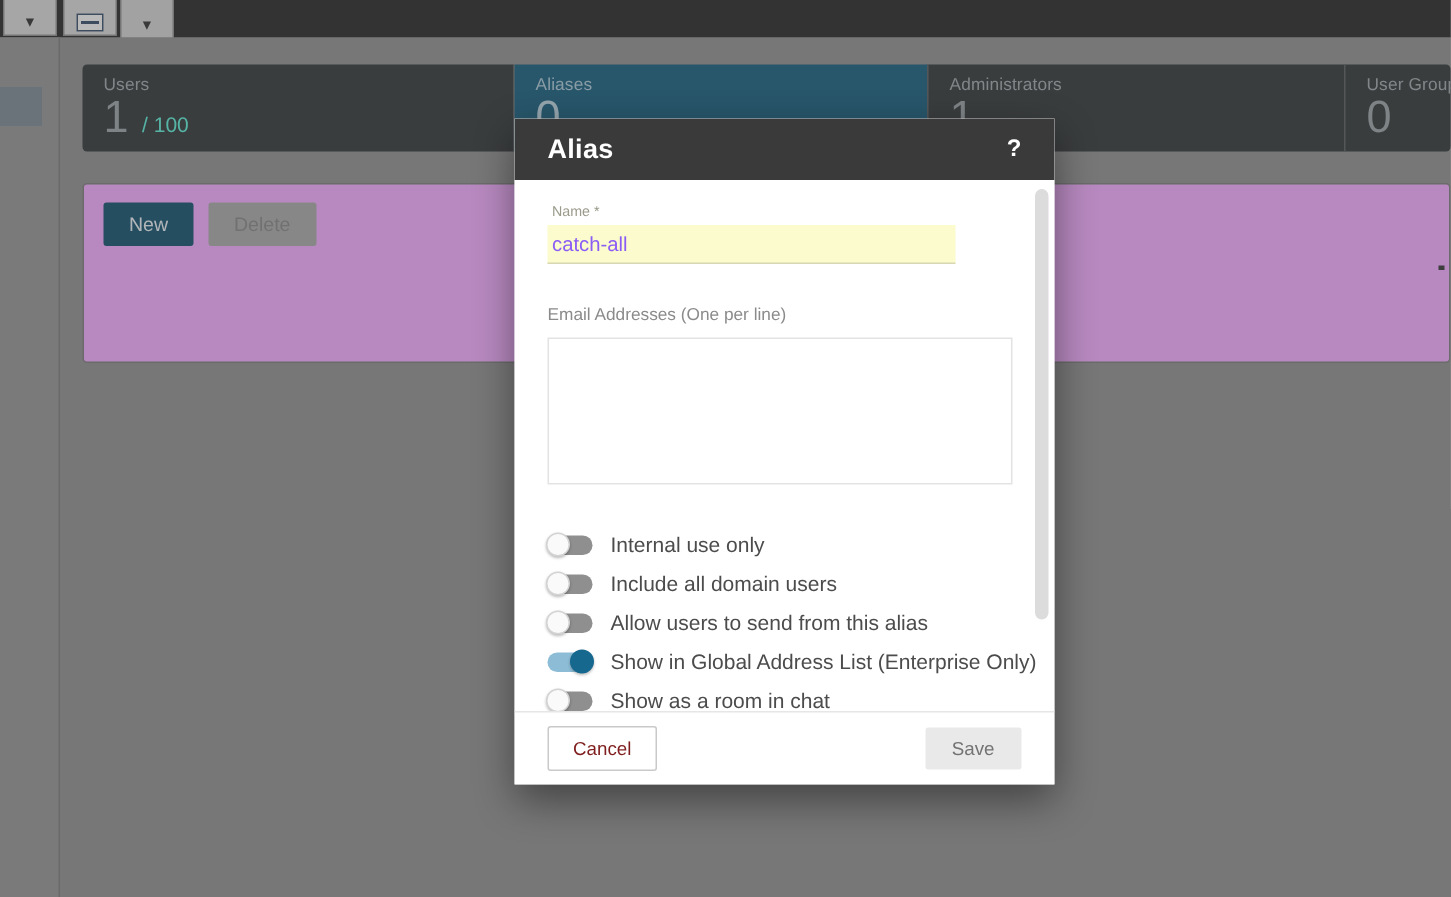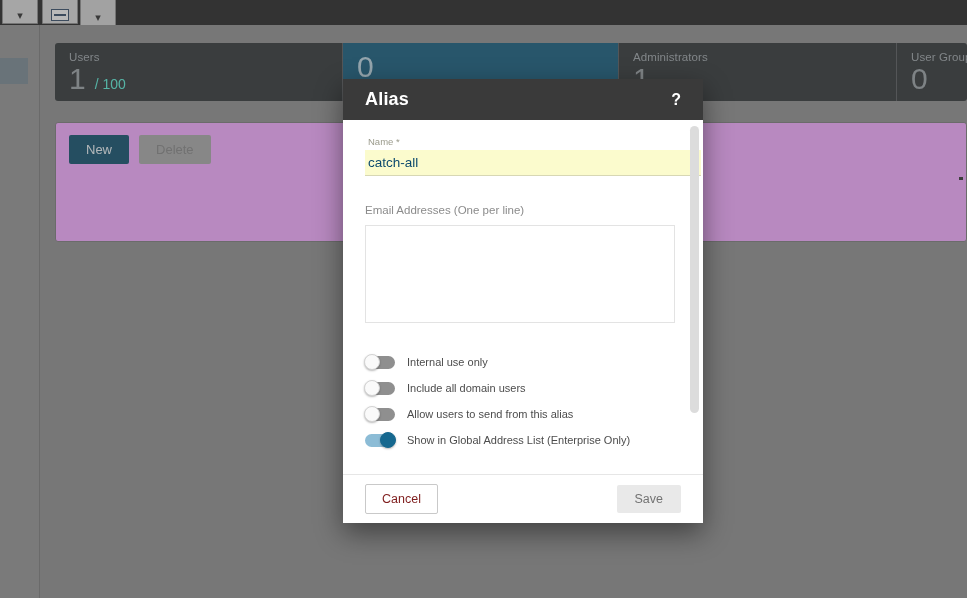--- a/index.html
+++ b/index.html
@@ -162,26 +162,26 @@
     padding: 30px 22px 0 22px;
   }
 
   .field-name-wrap { position: relative; }
   .float-label {
     font-size: 9.5px; color: #9b9b8c;
     position: absolute; left: 3px; top: -14px;
   }
   .float-label .req { color: #9b9b8c; }
   #name-input {
-    width: 336px; height: 26px;
+    width: 272px; height: 26px;
     background: #fbfbcd;
     border: none;
     border-bottom: 1px solid #d7d7b4;
     font-family: inherit; font-size: 13.5px;
-    color: #0c4a6e;
+    color: #8b5cf6;
     padding: 2px 3px 2px 3px;
     outline: none;
   }
 
   .field-emails { margin-top: 28px; position: relative; }
   .static-label { font-size: 11.5px; color: #8b8b8b; display: block; }
   #emails-textarea {
     margin-top: 9px;
     width: 310px; height: 98px;
     border: 1px solid #e3e3e3;
@@ -214,21 +214,21 @@
     border: 1px solid #d3d3d3;
     box-shadow: 0 1px 2px rgba(0,0,0,.28);
   }
   .toggle.on { background: #8cbcd6; }
   .toggle.on .knob {
     left: 15px;
     background: #16688f;
     border: 1px solid #16688f;
   }
   .toggle-label {
-    margin-left: 12px; font-size: 11px; color: #4c4c4c;
+    margin-left: 12px; font-size: 14px; color: #4c4c4c;
     white-space: nowrap;
     text-align: right;
   }
 
   
   #body-scrollbar {
     position: absolute; right: 4px; top: 6px;
     width: 9px; height: 358px;
     background: transparent;
   }
@@ -286,20 +286,21 @@
 
     <div class="stat-card w-users">
       <div class="stat-label">Users</div>
       <div class="stat-value-row">
         <span class="stat-value">1</span>
         <span class="stat-total">/ 100</span>
       </div>
     </div>
 
     <div class="stat-card w-aliases">
+      <div class="stat-label">Aliases</div>
       <div class="stat-value-row">
         <span class="stat-value">0</span>
         <span class="stat-total"></span>
       </div>
     </div>
 
     <div class="stat-card w-admins">
       <div class="stat-label">Administrators</div>
       <div class="stat-value-row">
         <span class="stat-value">1</span>
@@ -371,20 +372,26 @@
         <span class="toggle-label">Allow users to send from this alias</span>
       </div>
 
       <div class="toggle-row">
         <div class="toggle on">
           <div class="knob"></div>
         </div>
         <span class="toggle-label">Show in Global Address List (Enterprise Only)</span>
       </div>
 
+      <div class="toggle-row">
+        <div class="toggle">
+          <div class="knob"></div>
+        </div>
+        <span class="toggle-label">Show as a room in chat</span>
+      </div>
 
     </div>
 
     <div id="body-scrollbar">
       <div class="thumb"></div>
     </div>
 
   </div>
 
   <div id="dialog-footer">

